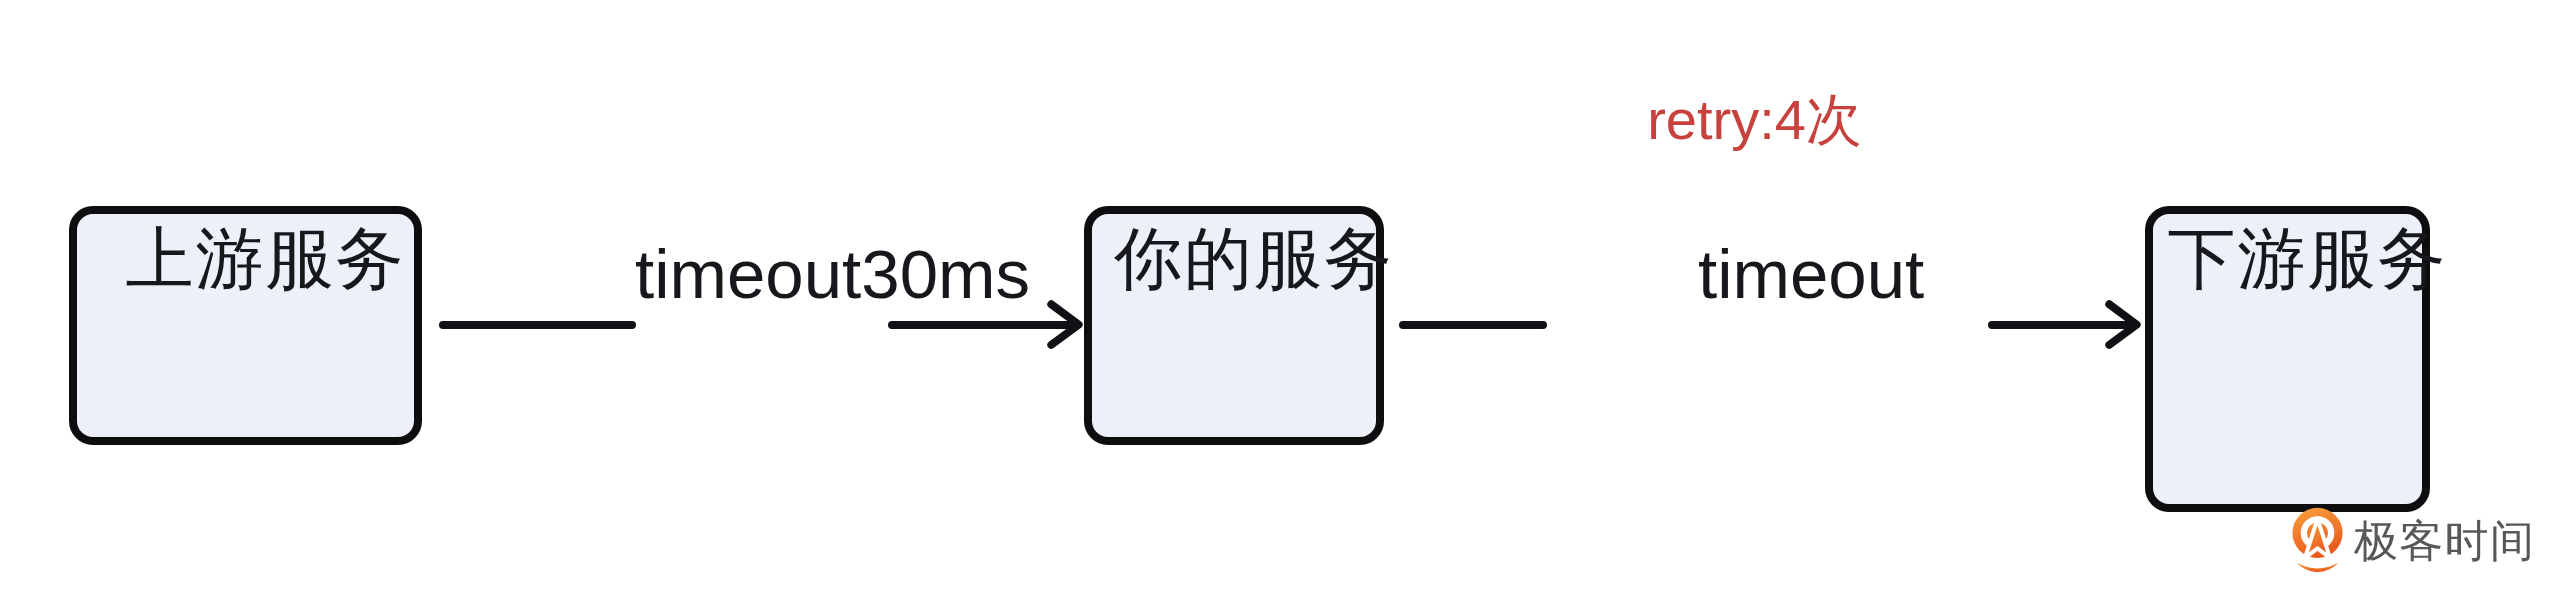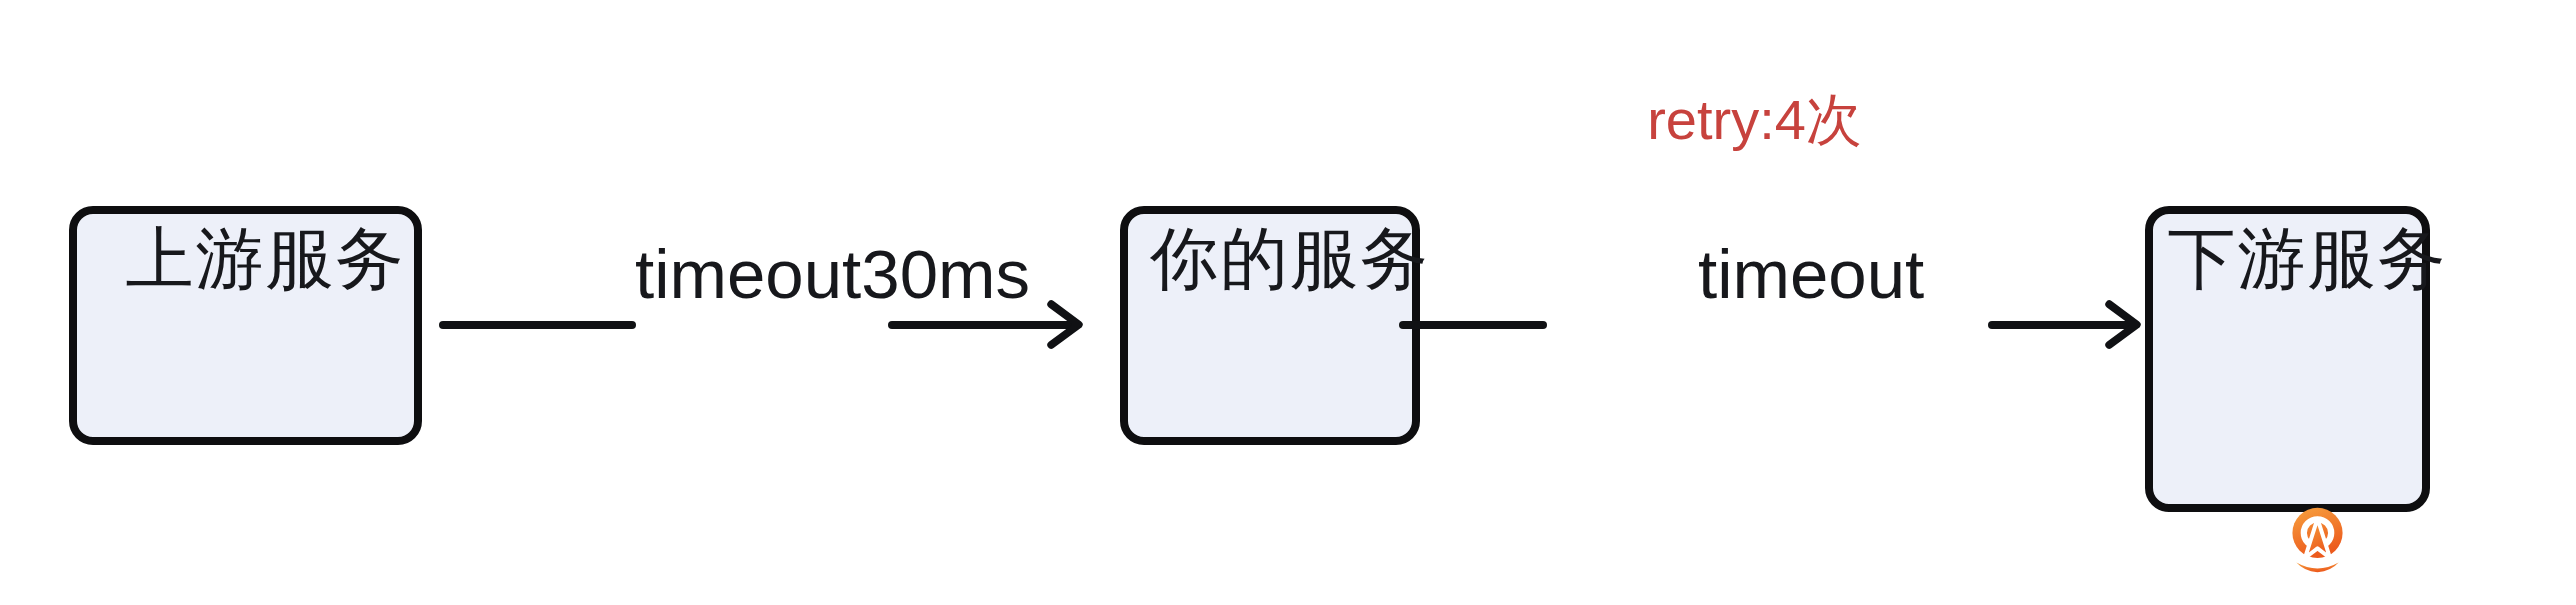--- a/index.html
+++ b/index.html
@@ -20,21 +20,21 @@
     border: 8px solid var(--node-border, #0e0e10);
     border-radius: 24px;
     display: flex; justify-content: center;
     font-size: 68px;
     letter-spacing: 2px;
     color: var(--node-text, #17181c);
     white-space: nowrap;
     padding-left: 40px;
   }
   #node-upstream   { left: 69px;  top: 206px; width: 353px; height: 239px; }
-  #node-your       { left: 1084px; top: 206px; width: 300px; height: 239px; margin-left: 36px; }
+  #node-your       { left: 1084px; top: 206px; width: 300px; height: 239px; }
   #node-downstream { left: 2145px; top: 206px; width: 285px; height: 306px; }
 
   
   .seg {
     position: absolute;
     height: 8px; top: 321px;
     background: var(--edge-line, #101114);
     border-radius: 4px;
   }
   #c1s1 { left: 439px;  width: 197px; }
@@ -132,16 +132,17 @@
             <stop offset="0" stop-color="#f7a13e"></stop>
             <stop offset="1" stop-color="#ec5a1d"></stop>
           </linearGradient>
         </defs>
         <circle cx="50" cy="45" r="44" fill="url(#og)"></circle>
         <circle cx="50" cy="45" r="24" fill="none" stroke="#ffffff" stroke-width="11"></circle>
         <polygon points="50,20 28,89 50,72 72,89" fill="url(#og)" stroke="#ffffff" stroke-width="7" stroke-linejoin="round"></polygon>
         <path d="M13,97 Q50,118 87,97 Q74,112 50,114 Q26,112 13,97 Z" fill="url(#og)"></path>
       </svg>
     </span>
+    <span class="logo-text">极客时间</span>
   </div>
 
 </div>
 
 
 </body></html>

